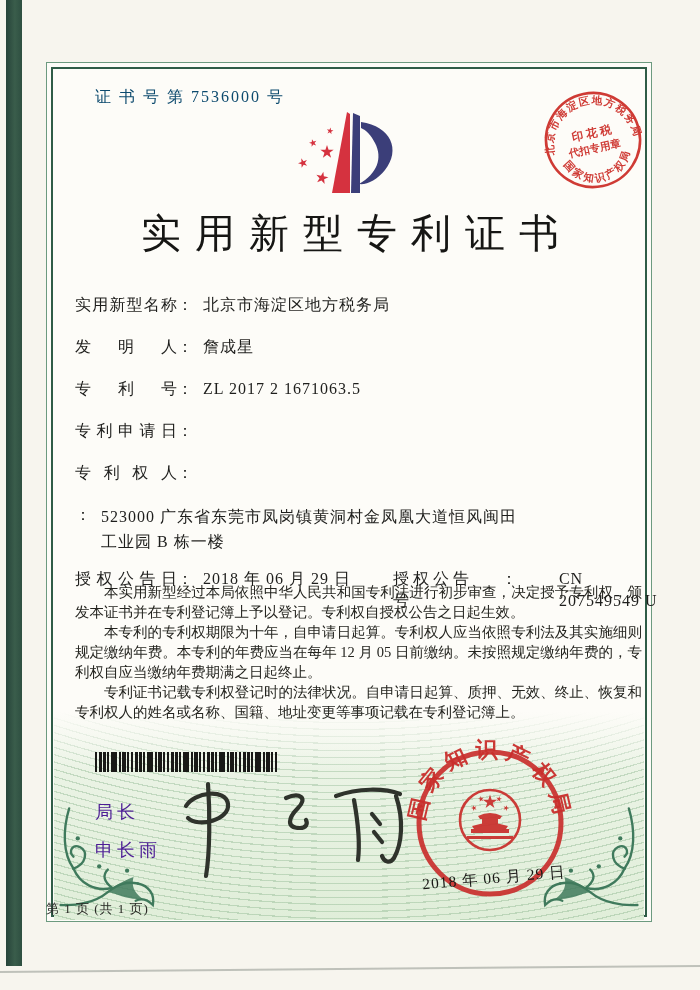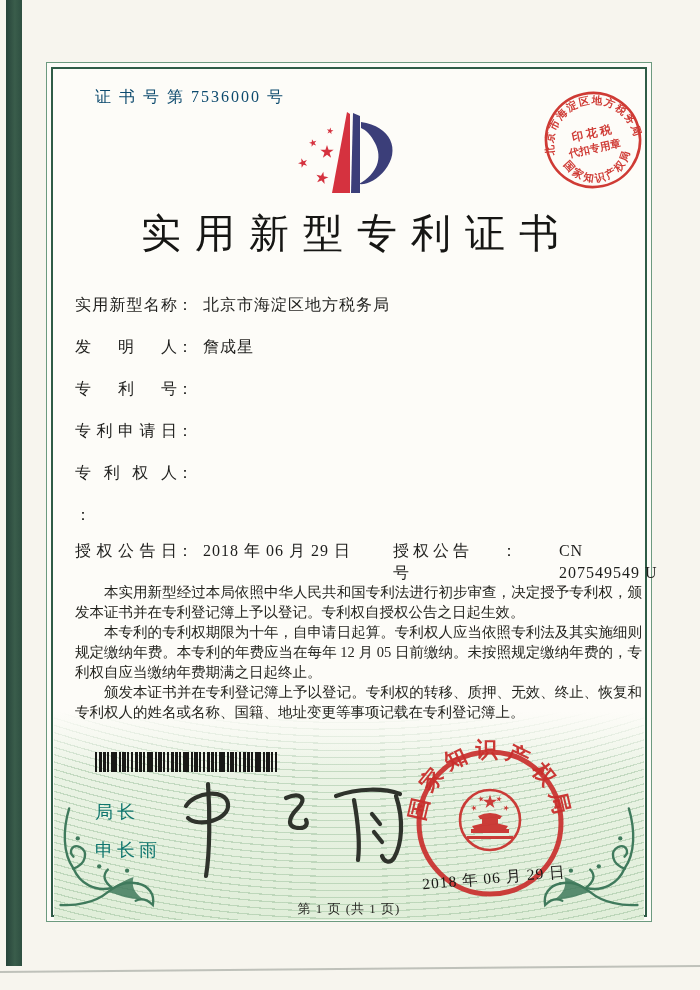--- a/index.html
+++ b/index.html
@@ -42,28 +42,28 @@
   .grant-no{position:absolute;left:318px;top:0;display:flex;gap:32px;}
   .grant-no .flabel{width:96px;}
   .paras{left:75px;top:582px;width:567px;font-size:14.5px;line-height:20px;
     text-align:justify;color:#24241f;}
   .paras p{margin:0;text-indent:2em;}
   .barcode{left:95px;top:752px;width:183px;height:20px;
     background-image:
       repeating-linear-gradient(90deg,#191917 0 2px,transparent 2px 4px),
       repeating-linear-gradient(90deg,#191917 0 1px,transparent 1px 6px),
       repeating-linear-gradient(90deg,#191917 0 2px,transparent 2px 9px);}
-  .signer{left:95px;top:800px;font-size:18px;letter-spacing:4px;color:#0f766e;
+  .signer{left:95px;top:800px;font-size:18px;letter-spacing:4px;color:#4c1d95;
     font-family:"Liberation Sans","DejaVu Sans",sans-serif;}
   .signer div{margin-bottom:14px;}
   .signature-svg{left:168px;top:772px;}
   .seal-svg{left:405px;top:738px;}
   .seal-date{left:408px;top:868px;width:172px;text-align:center;font-size:15.5px;
     letter-spacing:1px;color:#181815;transform:rotate(-5deg);font-weight:500;}
-  .footer{left:46px;top:900px;width:606px;text-align:center;font-size:13px;
+  .footer{left:46px;top:900px;width:606px;text-align:left;font-size:13px;
     letter-spacing:1px;color:#2a2a26;}
   .tax-stamp-svg{left:533px;top:80px;transform:rotate(-12deg);}
   .logo-svg{left:280px;top:110px;}
   .ornament{width:118px;height:118px;}
   .orn-left{left:52px;top:802px;}
   .orn-right{left:528px;top:802px;transform:scaleX(-1);}
 </style>
 </head>
 <body>
 
@@ -142,48 +142,53 @@
     <span class="fvalue">北京市海淀区地方税务局</span>
   </div>
   <div class="frow">
     <span class="flabel">发明人</span>
       <span class="fcolon">：</span>
     <span class="fvalue">詹成星</span>
   </div>
   <div class="frow">
     <span class="flabel">专利号</span>
       <span class="fcolon">：</span>
+    <span class="fvalue">ZL 2017 2 1671063.5</span>
   </div>
   <div class="frow">
     <span class="flabel">专利申请日</span>
       <span class="fcolon">：</span>
   </div>
   <div class="frow">
     <span class="flabel">专利权人</span>
       <span class="fcolon">：</span>
   </div>
   <div class="frow" style="margin-bottom:14px;">
       <span class="fcolon">：</span>
+    <span class="fvalue addr-val">
+      <div>523000 广东省东莞市凤岗镇黄洞村金凤凰大道恒风闽田</div>
+      <div>工业园 B 栋一楼</div>
+    </span>
   </div>
   <div class="frow grant-row">
     <span class="flabel">授权公告日</span>
       <span class="fcolon">：</span>
     <span class="fvalue">2018 年 06 月 29 日</span>
     <span class="grant-no">
       <span class="flabel">授权公告号</span>
         <span class="fcolon">：</span>
       <span class="fvalue">CN 207549549 U</span>
     </span>
   </div>
 </div>
 
 <div class="abs paras">
   <p>本实用新型经过本局依照中华人民共和国专利法进行初步审查，决定授予专利权，颁发本证书并在专利登记簿上予以登记。专利权自授权公告之日起生效。</p>
   <p>本专利的专利权期限为十年，自申请日起算。专利权人应当依照专利法及其实施细则规定缴纳年费。本专利的年费应当在每年 12 月 05 日前缴纳。未按照规定缴纳年费的，专利权自应当缴纳年费期满之日起终止。</p>
-  <p>颁发本证书并在专利登记簿上予以登记。专利权的转移、质押、无效、终止、恢复和专利权人的姓名或名称、国籍、地址变更等事项记载在专利登记簿上。</p>
+  <p>专利证书记载专利权登记时的法律状况。自申请日起算、质押、无效、终止、恢复和专利权人的姓名或名称、国籍、地址变更等事项记载在专利登记簿上。</p>
 </div>
 
 <div class="abs barcode"></div>
 
 <div class="abs signer">
   <div>局长</div>
   <div>申长雨</div>
 </div>
 
 <svg class="abs signature-svg" width="240" height="115" viewBox="0 0 240 115">

